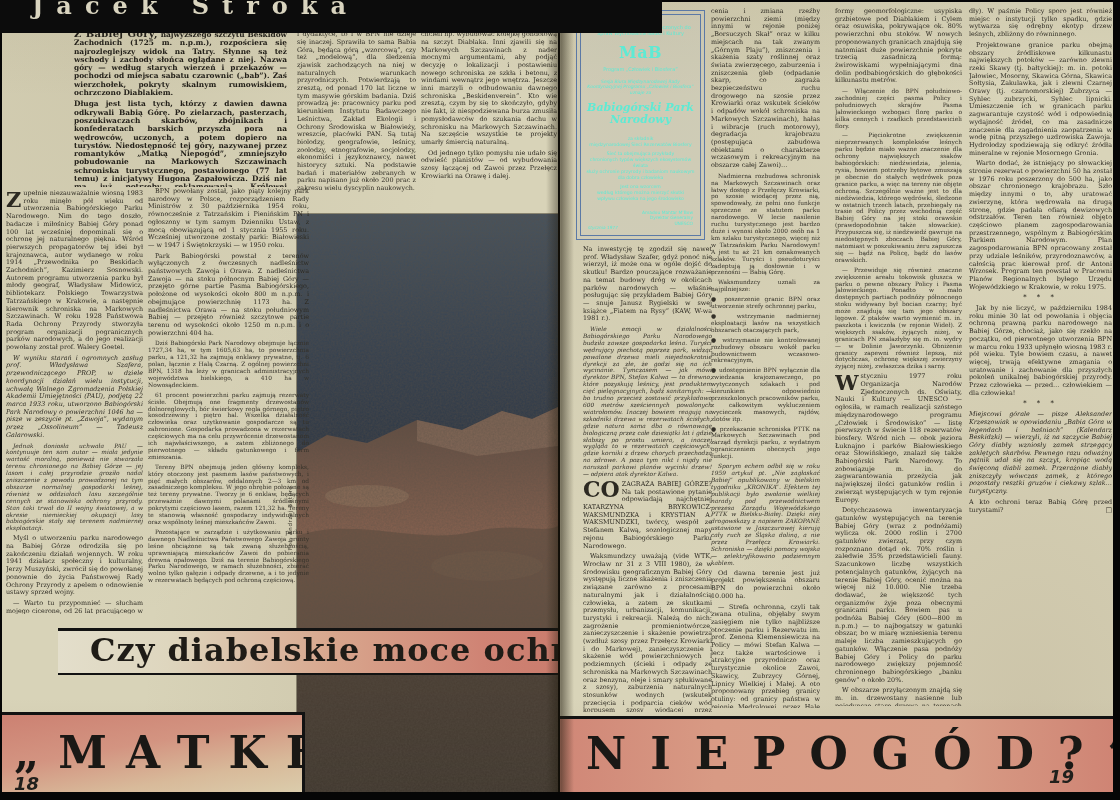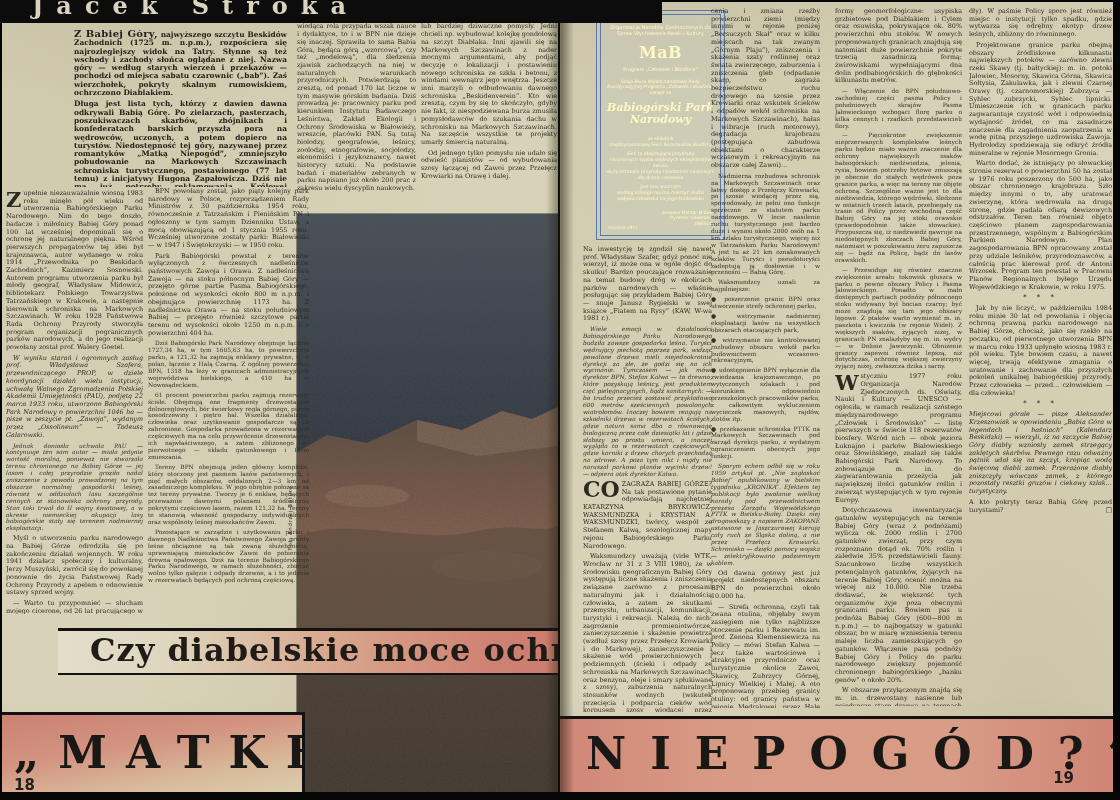--- a/index.html
+++ b/index.html
@@ -11,21 +11,21 @@
                          radial-gradient(ellipse at 85% 92%, rgba(125,100,70,.14), transparent 50%),
                          linear-gradient(180deg, rgba(90,80,50,.06), rgba(0,0,0,0) 12%, rgba(0,0,0,0) 88%, rgba(90,80,50,.10));}
   .page-left{left:2px;width:556px;}
   .page-right{left:560px;width:554px;background-color:#d9d4b9;}
   .gutter{position:absolute;left:546px;top:0;width:28px;height:800px;z-index:6;pointer-events:none;
           background:linear-gradient(90deg, rgba(30,25,12,0), rgba(30,25,12,.42) 45%, rgba(30,25,12,.5) 55%, rgba(30,25,12,0));}
   .edge-bottom{position:absolute;left:0;top:792px;width:1120px;height:8px;background:#060606;z-index:8;}
   .edge-right{position:absolute;left:1113px;top:0;width:7px;height:800px;background:#060606;z-index:8;}
 
   
-  .banner{position:absolute;left:0;top:0;width:662px;height:23px;background:#0c0c0c;z-index:7;overflow:hidden;}
+  .banner{position:absolute;left:0;top:0;width:662px;height:33px;background:#0c0c0c;z-index:7;overflow:hidden;}
   .banner span{display:block;margin:-9px 0 0 32px;color:#d9d4bf;font-weight:700;font-size:24px;
                letter-spacing:13px;white-space:nowrap;font-family:"DejaVu Serif",serif;}
 
   
   .col{position:absolute;overflow:hidden;text-align:justify;color:#2c2921;font-size:6.4px;line-height:7.7px;z-index:2;}
   .col p{margin:0 0 3px 0;text-indent:7px;}
   .col p.ni{text-indent:0;}
   .sm{font-size:5.9px;line-height:6.9px;color:#343129;}
   .it{font-style:italic;}
   .stars{text-align:center;text-indent:0 !important;letter-spacing:4px;font-weight:700;margin:2px 0 3px 0 !important;}
@@ -55,32 +55,32 @@
          border-top:3px solid #121212;border-bottom:2px solid #121212;
          background:linear-gradient(90deg,#e3decb 0%,#ded6be 22%,#d8a68d 55%,#cf8374 85%,#ca7c6d 100%);}
   .band1 span{display:block;white-space:nowrap;padding-left:32px;
               font-weight:700;font-size:32px;line-height:38px;letter-spacing:1px;color:#1f1c17;}
   .matke{position:absolute;left:2px;top:712px;width:300px;height:80px;z-index:3;overflow:hidden;
          border-top:3px solid #121212;border-right:3px solid #121212;
          background:linear-gradient(170deg,#cc8172 0%,#d39481 40%,#d8ba9a 72%,#dbcead 100%);}
   .matke .big{display:block;white-space:nowrap;padding-left:12px;
               font-weight:700;font-size:44px;line-height:76px;letter-spacing:19px;color:#1a1815;}
   .pgnum{position:absolute;font-family:"DejaVu Sans","Liberation Sans",sans-serif;
-         font-weight:700;font-size:15px;color:#21201c;}
+         font-weight:700;font-size:18px;color:#21201c;font-style:italic;}
   .pg18{left:12px;bottom:1px;}
   .band2{position:absolute;left:560px;top:716px;width:554px;height:78px;z-index:3;overflow:hidden;
          border-top:3px solid #121212;
          background:linear-gradient(90deg,#d08777 0%,#d89a84 28%,#d89d86 70%,#cf8474 100%);}
   .band2 .big{display:block;white-space:nowrap;padding-left:26px;
               font-weight:700;font-size:44px;line-height:70px;letter-spacing:24px;color:#1a1815;}
   .pg19{right:40px;bottom:10px;}
 
   
-  .cert{position:absolute;left:596px;top:10px;width:127px;height:228px;z-index:2;
-        border:1px solid #5b79a6;color:#fef9c3;text-align:center;
+  .cert{position:absolute;left:576px;top:10px;width:127px;height:228px;z-index:2;
+        border:1px solid #5b79a6;color:#5eead4;text-align:center;
         font-family:"DejaVu Sans","Liberation Sans",sans-serif;
         background:rgba(200,205,200,.25);}
   .cert .inner{position:absolute;inset:3px;border:1px solid #5b79a6;overflow:hidden;}
   .c-org{font-size:5px;line-height:6.4px;margin:9px 6px 0 6px;}
   .c-logo{font-family:"DejaVu Serif",serif;font-weight:700;font-size:16px;line-height:17px;margin-top:7px;letter-spacing:.5px;}
   .c-prog{font-size:5px;margin-top:5px;}
   .c-sess{font-size:4.5px;line-height:5.6px;font-style:italic;margin:7px 5px 0 5px;}
   .c-park{font-family:"DejaVu Serif",serif;font-style:italic;font-weight:700;font-size:11px;line-height:12px;margin:6px 0 10px 0;}
   .c-line{font-size:4.6px;line-height:6px;margin:0 5px;}
   .c-gap{height:3px;}
@@ -208,21 +208,21 @@
   <div class="col" style="left:711px;top:8px;width:109px;height:700px;">
     <p class="ni">cenia i zmiana rzeźby powierzchni ziemi (między innymi w rejonie poniżej „Borsuczych Skał” oraz w kilku miejscach na tak zwanym „Górnym Plaju”), zniszczenia i skażenia szaty roślinnej oraz świata zwierzęcego, zaburzenia i zniszczenia gleb (odpadanie skarp, co zagraża bezpieczeństwu ruchu drogowego na szosie przez Krowiarki oraz wskutek ścieków i odpadów wokół schroniska na Markowych Szczawinach), hałas i wibracje (ruch motorowy), degradacja krajobrazu (postępująca zabudowa obiektami o charakterze wczasowym i rekreacyjnym na obszarze całej Zawoi)…</p>
     <p class="sm">Nadmierna rozbudowa schronisk na Markowych Szczawinach oraz łatwy dostęp z Przełęczy Krowiarki, po szosie wiodącej przez nią, spowodowały, że pełni ono funkcje sprzeczne ze statutem parku narodowego. W lecie nasilenie ruchu turystycznego jest bardzo duże i wynosi około 2000 osób na 1 km szlaku turystycznego, więcej niż w Tatrzańskim Parku Narodowym! A jest tu aż 21 km oznakowanych szlaków. Turyści i pseudoturyści zadeptują ją dosłownie i w przenośni — Babią Górę.</p>
     <p class="sm">Waksmundzcy uznali za najpilniejsze:</p>
     <p class="sm ni">● poszerzenie granic BPN oraz utworzenie strefy ochronnej parku,</p>
     <p class="sm ni">● wstrzymanie nadmiernej eksploatacji lasów na wszystkich obszarach otaczających park,</p>
     <p class="sm ni">● wstrzymanie nie kontrolowanej rozbudowy obszaru wokół parku budownictwem wczasowo-rekreacyjnym,</p>
     <p class="sm ni">● udostępnienie BPN wyłącznie dla zwiedzania krajoznawczego, po wytyczonych szlakach i pod kierunkiem odpowiednio przeszkolonych pracowników parku, z całkowitym wykluczeniem wycieczek masowych, rajdów, zlotów itp.</p>
     <p class="sm ni">● przekazanie schroniska PTTK na Markowych Szczawinach pod zarząd dyrekcji parku, z wydatnym ograniczeniem obecnych jego funkcji.</p>
     <p class="sm it">Sporym echem odbił się w roku 1959 artykuł pt. „Nie zagłaskać Babiej” opublikowany w bielskim tygodniku „KRONIKA”. Efektem tej publikacji było zwołanie wielkiej narady pod przewodnictwem prezesa Zarządu Wojewódzkiego PTTK w Bielsku-Białej. Dzięki niej drogowskazy z napisem ZAKOPANE ustawione w Jaszczurowej kierują cały ruch ze Śląska doliną, a nie przez Przełęcz Krowiarki. Schronisko — dzięki pomocy wojska — zelektryfikowano podziemnym kablem.</p>
-    <p>Od dawna gotowy jest już projekt niedostępnych obszaru BPN do powierzchni około 10.000 ha.</p>
+    <p>Od dawna terenie jest już projekt powiększenia obszaru BPN do powierzchni około 10.000 ha.</p>
     <p>— Strefa ochronna, czyli tak zwana otulina, objęłaby swym zasięgiem nie tylko najbliższe otoczenie parku i Rezerwatu im. prof. Zenona Klemensiewicza na Policy — mówi Stefan Kalwa — lecz także wartościowe i atrakcyjne przyrodniczo oraz turystycznie okolice Zawoi, Skawicy, Zubrzycy Górnej, Lipnicy Wielkiej i Małej. A oto proponowany przebieg granicy otuliny: od granicy państwa w rejonie Mędralowej, przez Halę Kamińskiego, Zawoję — Widły i Zimną Dziurę, dalej przez południową część Leśnictwa Mosorne i Skawicę, rejon Skawicy Suchej Góry, Halę Krupową, północną część Leśnictwa Sidzina, Sidzinę — Wielką Polanę, rejon Zubrzycy Górnej, Lipnicy Małej i Lipnicy Wielkiej, aż do granicy państwa.</p>
 
   </div>
 
   <div class="col" style="left:835px;top:8px;width:127px;height:698px;">
     <p class="ni">formy geomorfologiczne: usypiska grzbietowe pod Diablakiem i Cylem oraz osuwiska, pokrywające ok. 80% powierzchni obu stoków. W nowych proponowanych granicach znajdują się natomiast duże powierzchnie pokryte trzecią zasadniczą formą: żwirowiskami wypełniającymi dna dolin podbabiogórskich do głębokości kilkunastu metrów.</p>
     <p class="sm">— Włączenie do BPN południowo-zachodniej części pasma Policy i południowych skrajów Pasma Jałowieckiego wzbogaci florę parku o kilka cennych i rzadkich przedstawicieli flory.</p>
     <p class="sm">— Pięciokrotne zwiększenie nieprzerwanych kompleksów leśnych parku będzie miało ważne znaczenie dla ochrony największych ssaków babiogórskich: niedźwiedzia, jelenia, rysia, bowiem potrzeby bytowe zmuszają je obecnie do stałych wędrówek poza granice parku, a więc na tereny nie objęte ochroną. Szczególnie ważne jest to dla niedźwiedzia, którego wędrówki, śledzone w ostatnich trzech latach, przebiegały na trasie od Policy przez wschodnią część Babiej Góry na jej stoki orawskie (prawdopodobnie także słowackie). Przypuszcza się, iż niedźwiedź gawruje na niedostępnych zboczach Babiej Góry, natomiast w poszukiwaniu żeru zapuszcza się — bądź na Policę, bądź do lasów orawskich.</p>
     <p class="sm">— Przewiduje się również znaczne zwiększenie areału tokowisk głuszca w parku o pewne obszary Policy i Pasma Jałowieckiego. Ponadto w mało dostępnych partiach podnóży północnego stoku widywany był bocian czarny; być może znajdują się tam jego obszary lęgowe. Z ptaków warto wymienić m. in. paszkota i kwiczoła (w rejonie Wideł). Z większych ssaków, żyjących niżej, w granicach PN znalazłyby się m. in. wydry — w Dolinie Jaworzynki. Obniżenie granicy zapewni również lepszą, niż dotychczas, ochronę większej zwierzyny żyjącej niżej, zwłaszcza dzika i sarny.</p>
     <p class="ni"><span class="cap">W</span><span>styczniu 1977 roku Organizacja Narodów Zjednoczonych ds. Oświaty, Nauki i Kultury — UNESCO — ogłosiła, w ramach realizacji szóstego międzynarodowego programu „Człowiek i Środowisko” — listę pierwszych w świecie 118 rezerwatów biosfery. Wśród nich — obok jeziora Łuknajno i parków Białowieskiego oraz Słowińskiego, znalazł się także Babiogórski Park Narodowy. To zobowiązuje m. in. do zagwarantowania przeżycia jak największej ilości gatunków roślin i zwierząt występujących w tym rejonie Europy.</span></p>
@@ -231,21 +231,21 @@
   </div>
 
   <div class="col" style="left:969px;top:8px;width:143px;height:696px;">
     <p class="ni">dły). W paśmie Policy sporo jest również miejsc o instytucji tylko spadku, gdzie wytwarza się odrębny ekotyp drzew leśnych, zbliżony do równinnego.</p>
     <p>Projektowane granice parku obejmą obszary źródliskowe kilkunastu największych potoków — zarówno zlewni rzeki Skawy (tj. bałtyckiej): m. in. potoki Jałowiec, Mosorny, Skawica Górna, Skawica Sołtysia, Zakulawka, jak i zlewni Czarnej Orawy (tj. czarnomorskiej) Zubrzyca — Syhlec zubrzycki, Syhlec lipnicki. Umieszczenie ich w granicach parku zagwarantuje czystość wód i odpowiednią wydajność źródeł, co ma zasadnicze znaczenie dla zagadnienia zaopatrzenia w wodę pitną przyszłego uzdrowiska Zawoja. Hydrolodzy spodziewają się odkryć źródła mineralne w rejonie Mosornego Gronia.</p>
     <p>Warto dodać, że istniejący po słowackiej stronie rezerwat o powierzchni 50 ha został w 1976 roku poszerzony do 500 ha, jako obszar chronionego krajobrazu. Szło między innymi o to, aby uratować zwierzynę, która wędrowała na drugą stronę, gdzie padała ofiarą dewizowych odstrzałów. Teren ten również objęto częściowo planem zagospodarowania przestrzennego, wspólnym z Babiogórskim Parkiem Narodowym. Plan zagospodarowania BPN opracowany został przy udziale leśników, przyrodoznawców, a całością prac kierował prof. dr Antoni Wrzosek. Program ten powstał w Pracowni Planów Regionalnych byłego Urzędu Wojewódzkiego w Krakowie, w roku 1975.</p>
     <p class="stars">*  *  *</p>
     <p>Jak by nie liczyć, w październiku 1984 roku minie 30 lat od powołania i objęcia ochroną prawną parku narodowego na Babiej Górze, chociaż, jako się rzekło na początku, od pierwotnego utworzenia BPN w marcu roku 1933 upłynęło wiosną 1983 r. pół wieku. Tyle bowiem czasu, a nawet więcej, trwają efektywne zmagania o uratowanie i zachowanie dla przyszłych pokoleń unikalnej babiogórskiej przyrody. Przez człowieka — przed… człowiekiem — dla człowieka!</p>
     <p class="stars">*  *  *</p>
     <p class="it ni">Miejscowi górale — pisze Aleksander Krzeszowiak w opowiadaniu „Babia Góra w legendach i baśniach” (Kalendarz Beskidzki) — wierzyli, iż na szczycie Babiej Góry diabły wzniosły zamek strzegący zaklętych skarbów. Pewnego razu odważny pątnik udał się na szczyt, kropiąc wodą święconą diabli zamek. Przerażone diabły zniszczyły wówczas zamek, z którego pozostały resztki gruzów i ciekawy szlak… turystyczny.</p>
-    <p class="ni"><span>A kto pokryty teraz Babią Górę przed turystami?</span> <span class="endbox">□</span></p>
+    <p class="ni"><span>A kto ochroni teraz Babią Górę przed turystami?</span> <span class="endbox">□</span></p>
   </div>
 
   <div class="band2">
     <span class="big">NIEPOGÓD?”</span>
     <span class="pgnum pg19" style="position:absolute;">19</span>
   </div>
 
   <div class="gutter"></div>
   <div class="edge-bottom"></div>
   <div class="edge-right"></div>

